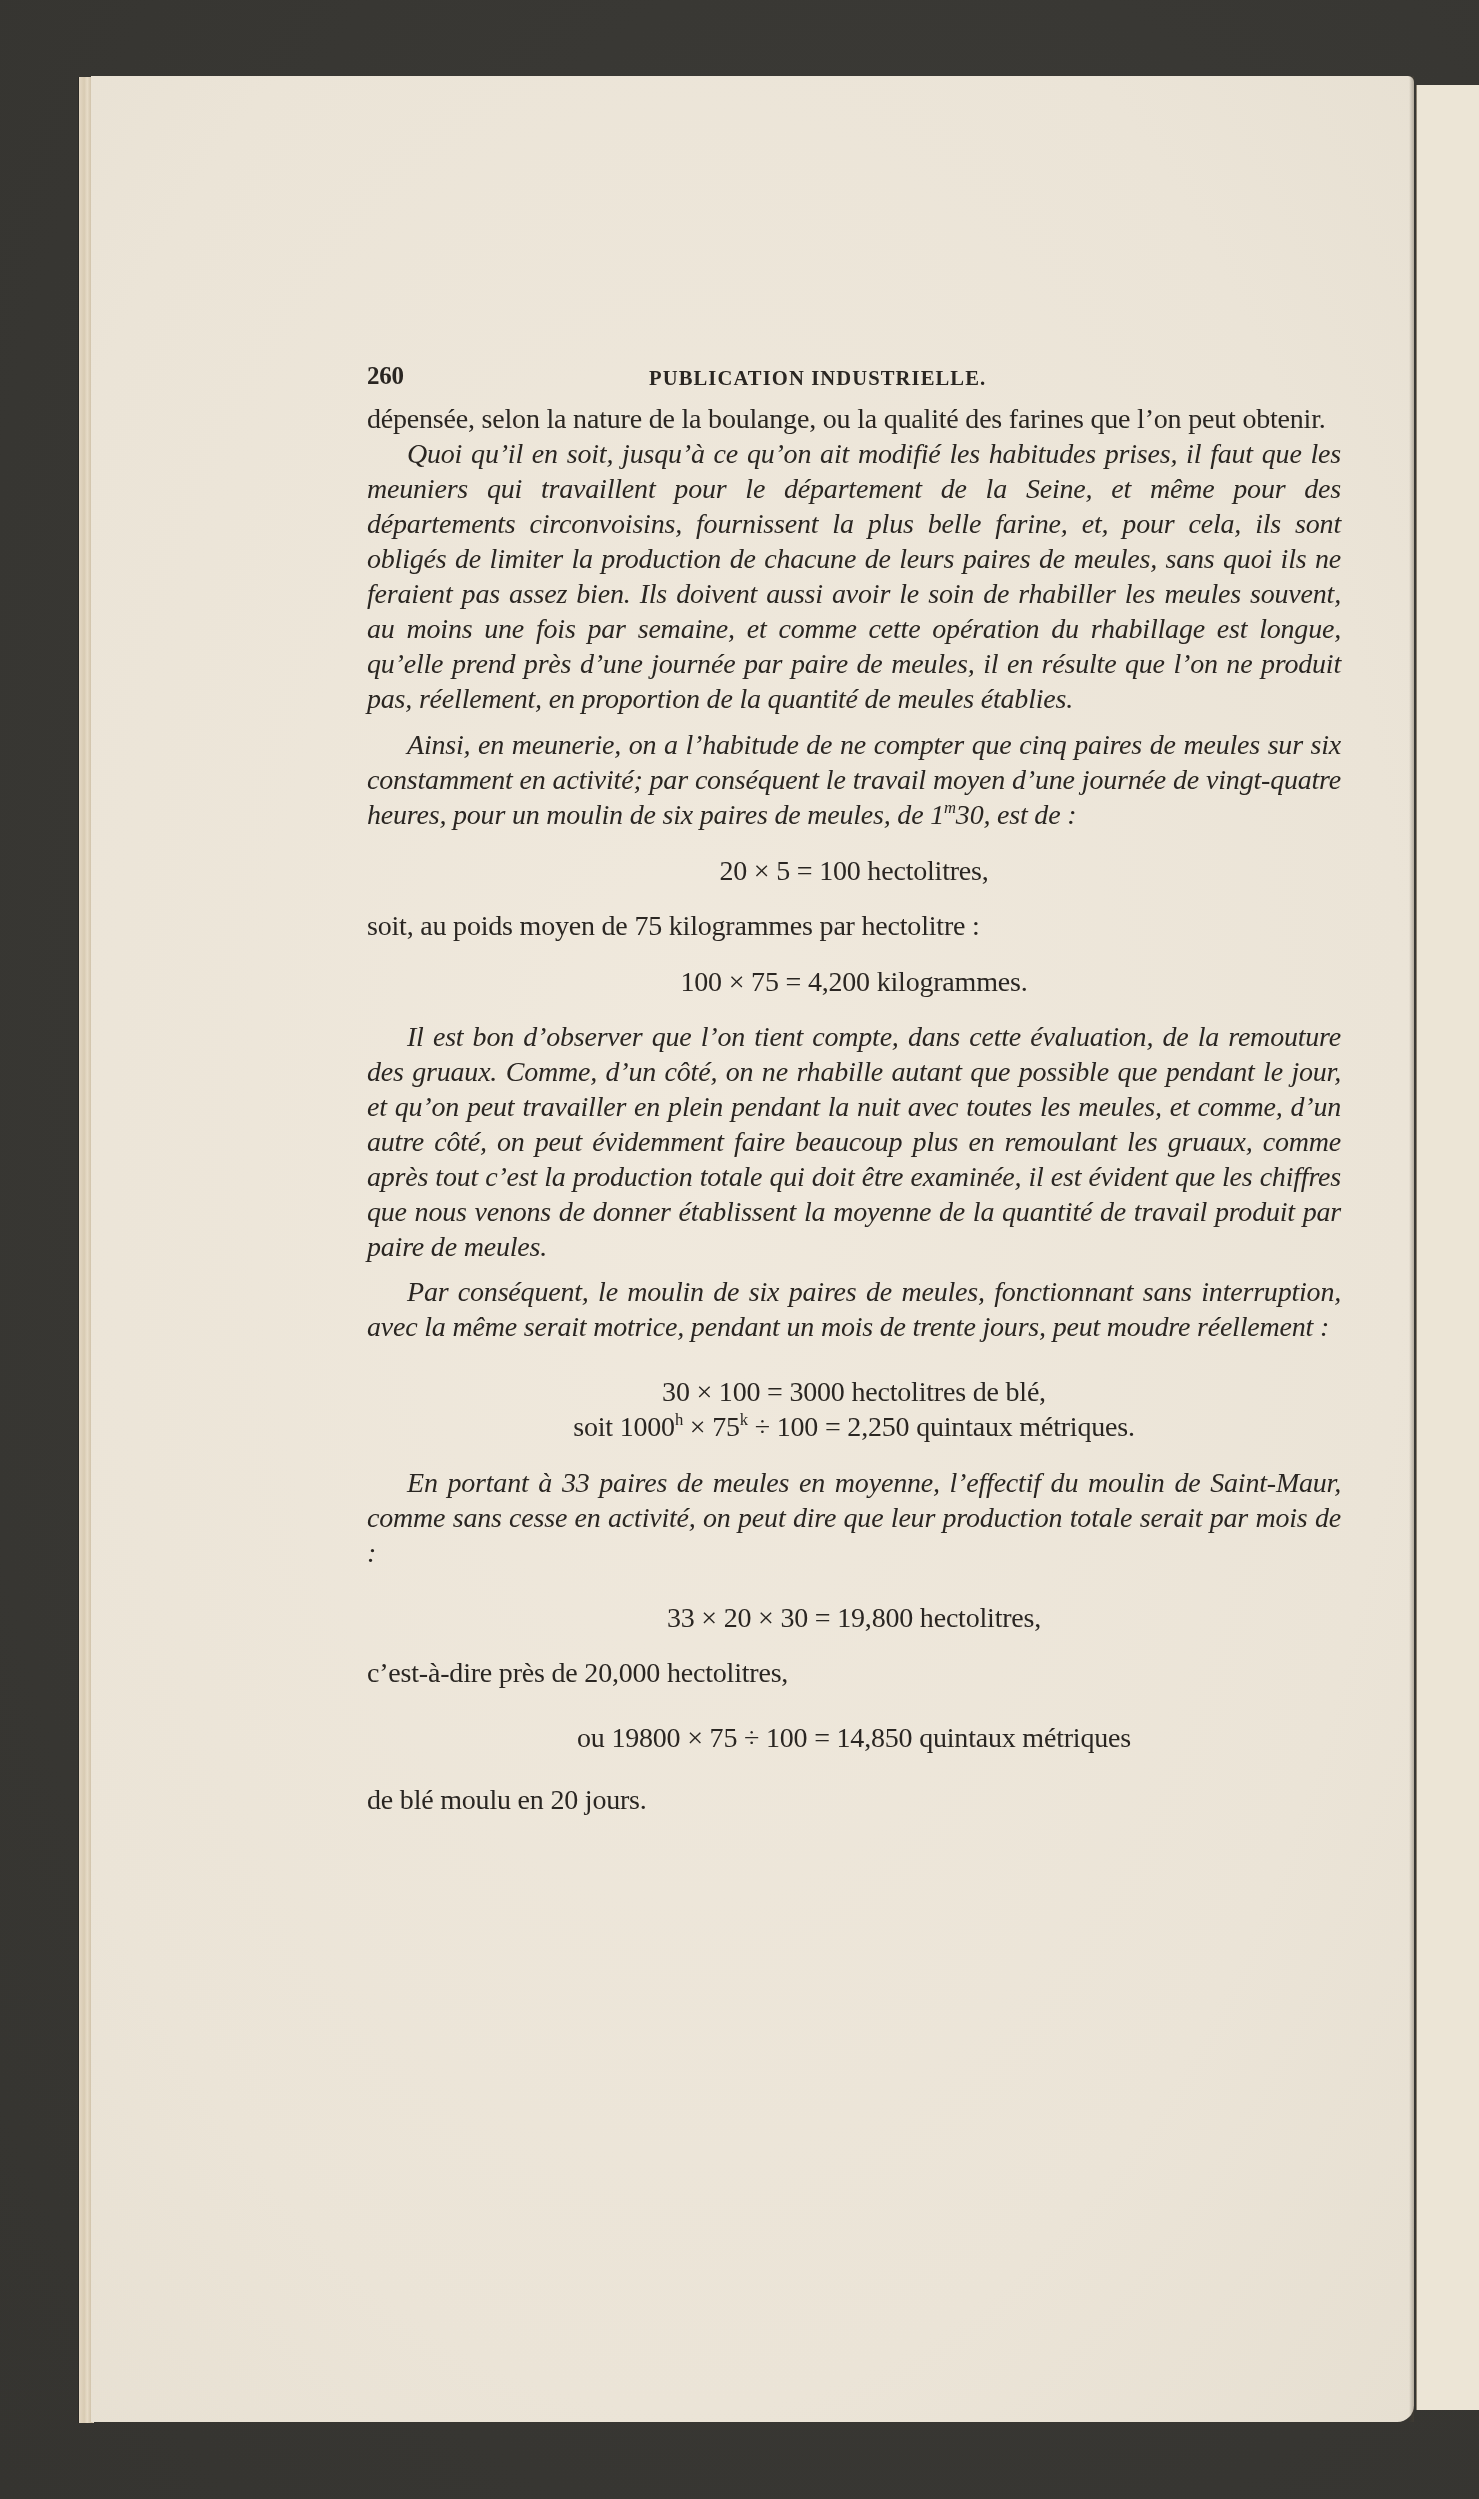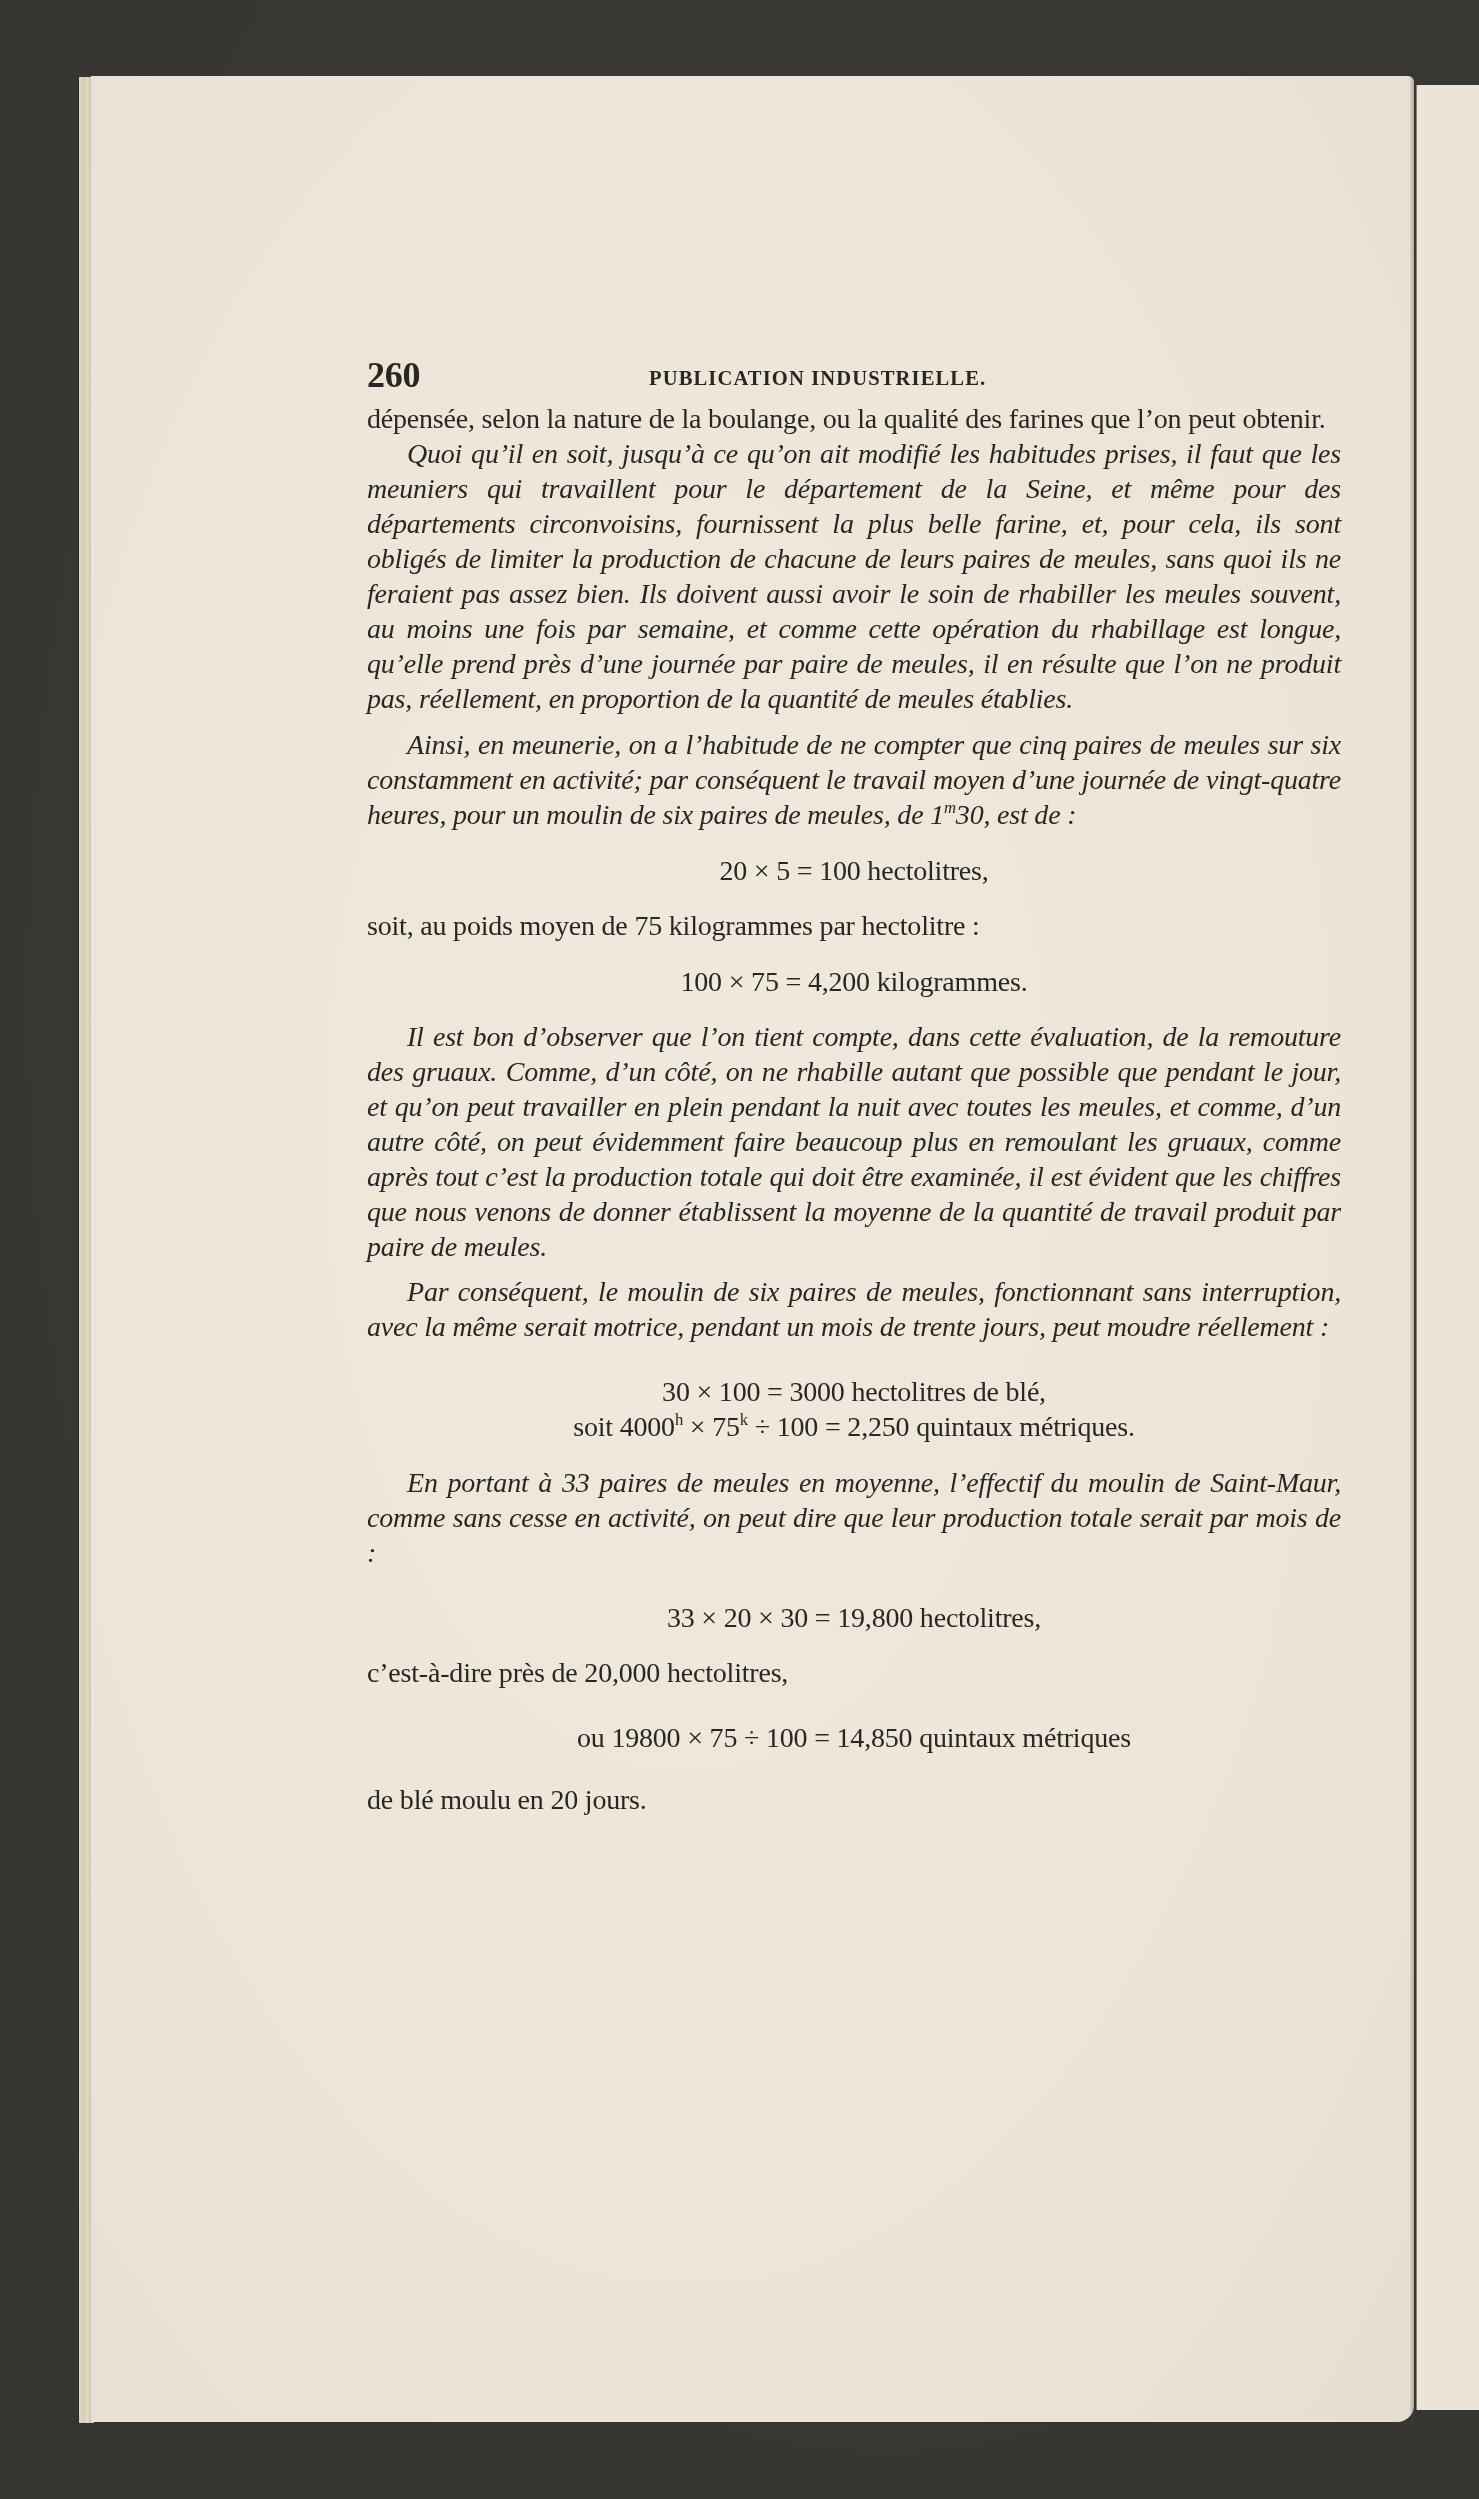--- a/index.html
+++ b/index.html
@@ -39,21 +39,21 @@
       color: #2a2622;
       font-family: "Liberation Serif", "DejaVu Serif", serif;
       font-size: 28px; line-height: 35px;
       letter-spacing: -0.2px;
     }
     .running-head {
       position: relative; height: 43px;
     }
     .folio {
       position: absolute; left: 0; top: 0;
-      font-size: 36px; font-weight: bold;
+      font-size: 25px; font-weight: bold;
     }
     .head-title {
       position: absolute; left: 282px; top: 3px;
       font-size: 20.6px; font-weight: bold; letter-spacing: 1.1px;
     }
     p { margin: 0; text-align: justify; text-align-last: left; }
     p.indent { text-indent: 40px; font-style: italic; }
     p.gap-before { margin-top: 10.7px; }
     .eq {
       text-align: center; margin: 21px 0 20px 0;
@@ -89,21 +89,21 @@
 
   <p>soit, au poids moyen de 75 kilogrammes par hectolitre :</p>
 
   <div class="eq">100 × 75 = 4,200 kilogrammes.</div>
 
   <p class="indent">Il est bon d’observer que l’on tient compte, dans cette évaluation, de la remouture des gruaux. Comme, d’un côté, on ne rhabille autant que possible que pendant le jour, et qu’on peut travailler en plein pendant la nuit avec toutes les meules, et comme, d’un autre côté, on peut évidemment faire beaucoup plus en remoulant les gruaux, comme après tout c’est la production totale qui doit être examinée, il est évident que les chiffres que nous venons de donner établissent la moyenne de la quantité de travail produit par paire de meules.</p>
 
   <p class="indent gap-before">Par conséquent, le moulin de six paires de meules, fonctionnant sans interruption, avec la même serait motrice, pendant un mois de trente jours, peut moudre réellement :</p>
 
   <div class="eq tight" style="margin-top:30px">30 × 100 = 3000 hectolitres de blé,</div>
-  <div class="eq tight2"><span>soit 4000</span><sup>h</sup><span> × 75</span><sup>k</sup><span> ÷ 100 = 2,250 quintaux métriques.</span></div>
+  <div class="eq tight2"><span>soit 1000</span><sup>h</sup><span> × 75</span><sup>k</sup><span> ÷ 100 = 2,250 quintaux métriques.</span></div>
 
   <p class="indent">En portant à 33 paires de meules en moyenne, l’effectif du moulin de Saint-Maur, comme sans cesse en activité, on peut dire que leur production totale serait par mois de :</p>
 
   <div class="eq" style="margin-top:30px">33 × 20 × 30 = 19,800 hectolitres,</div>
 
   <p style="margin-top:20px">c’est-à-dire près de 20,000 hectolitres,</p>
 
   <div class="eq" style="margin-top:30px; margin-bottom:27px">ou 19800 × 75 ÷ 100 = 14,850 quintaux métriques</div>
 
   <p>de blé moulu en 20 jours.</p>

